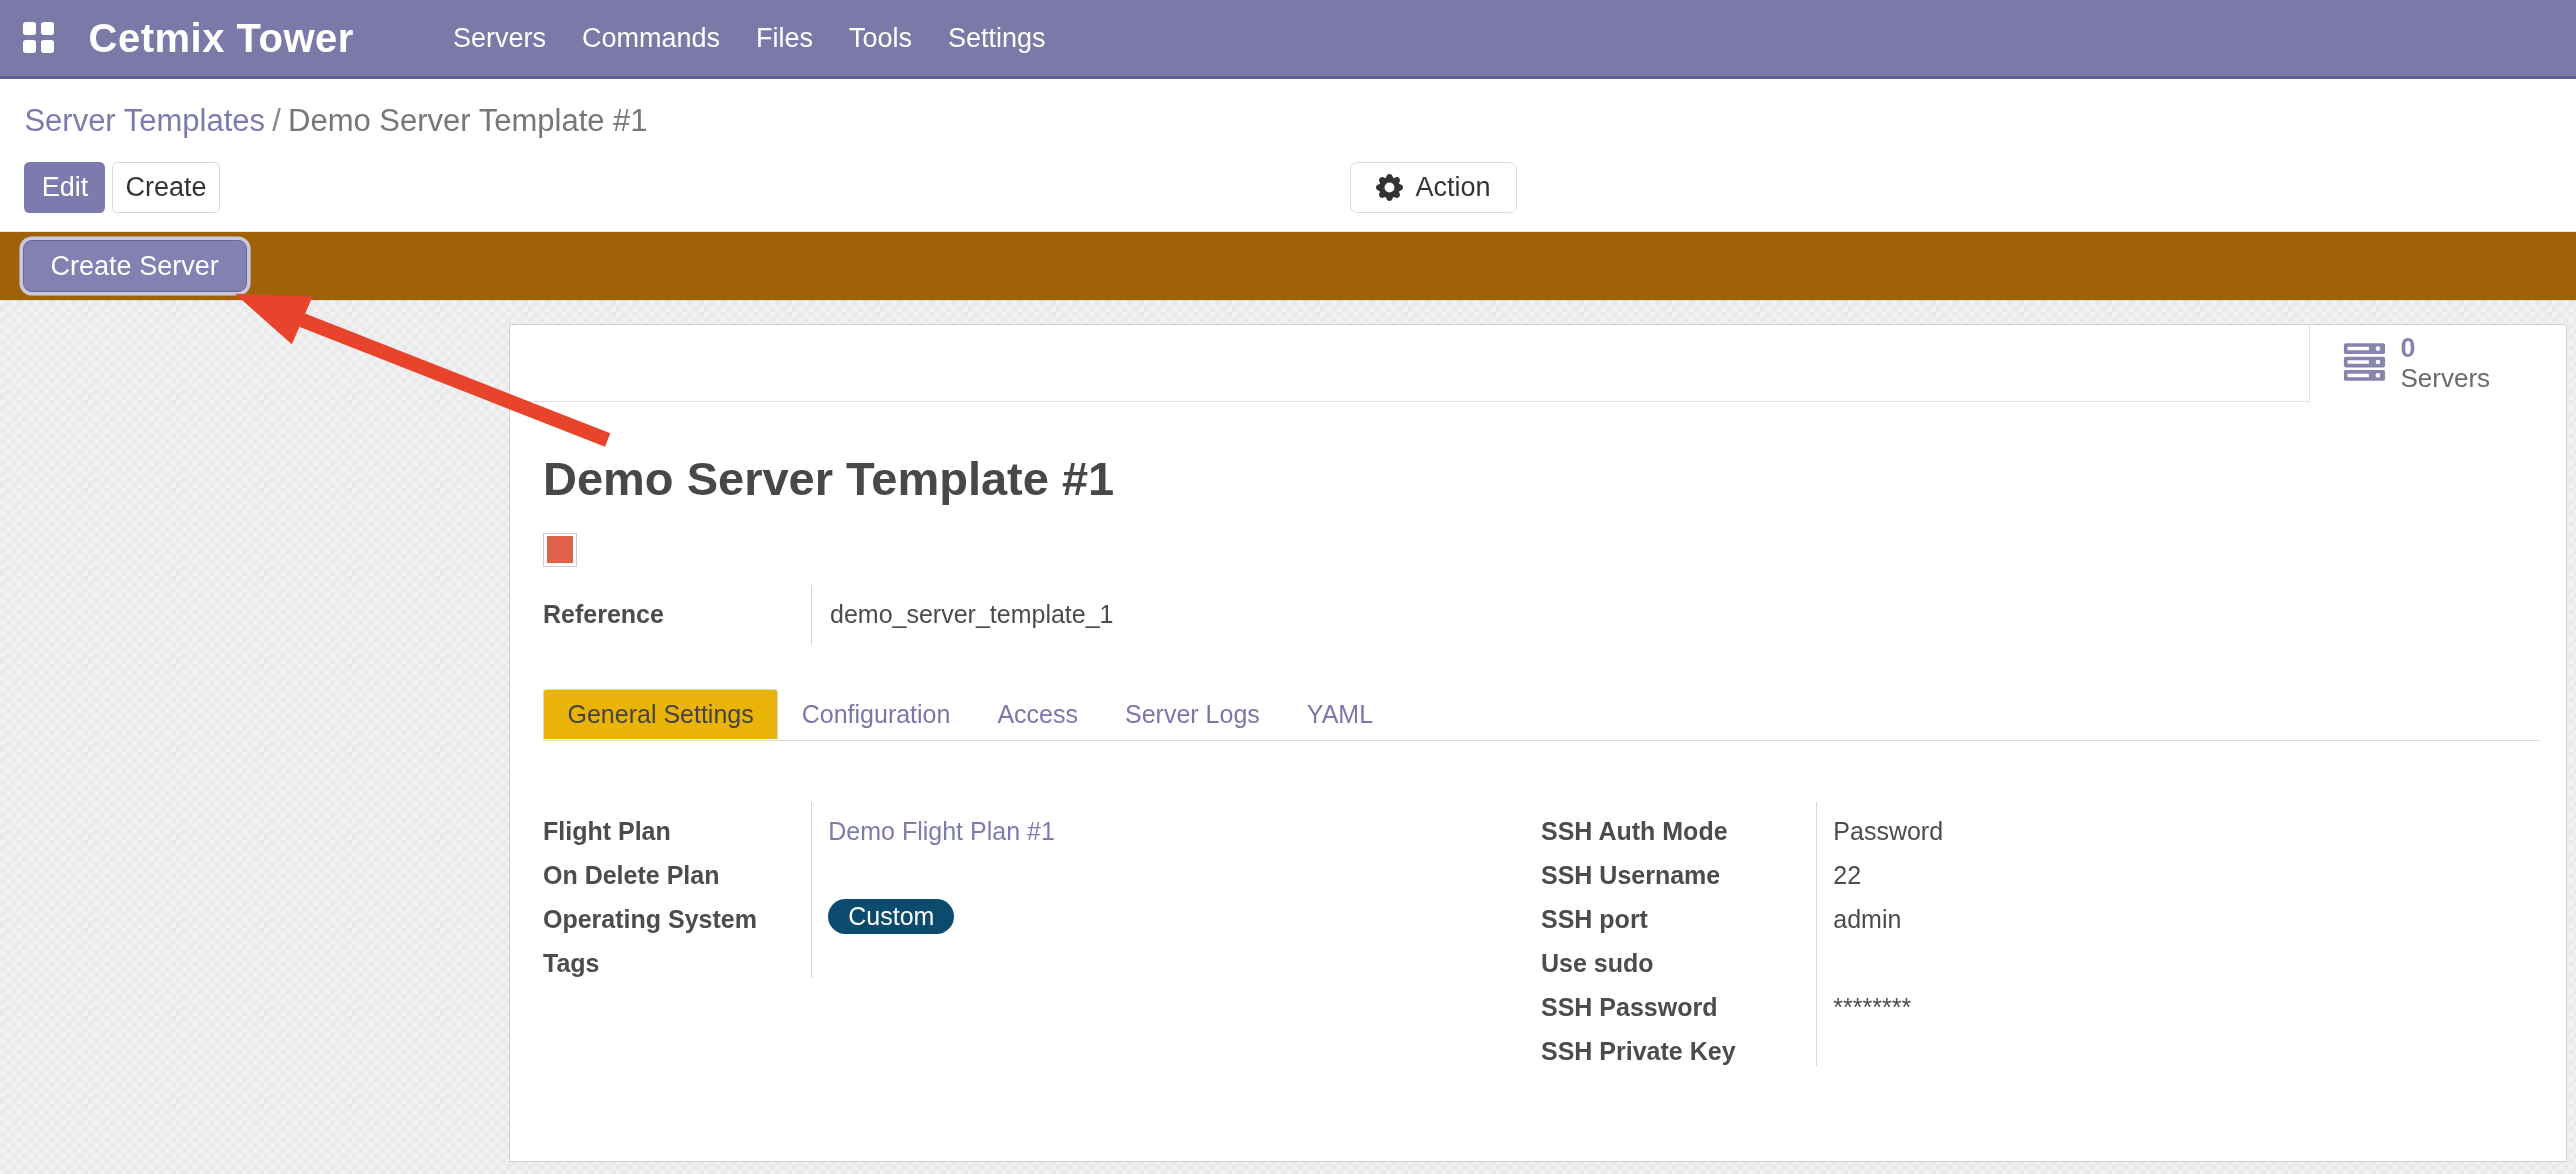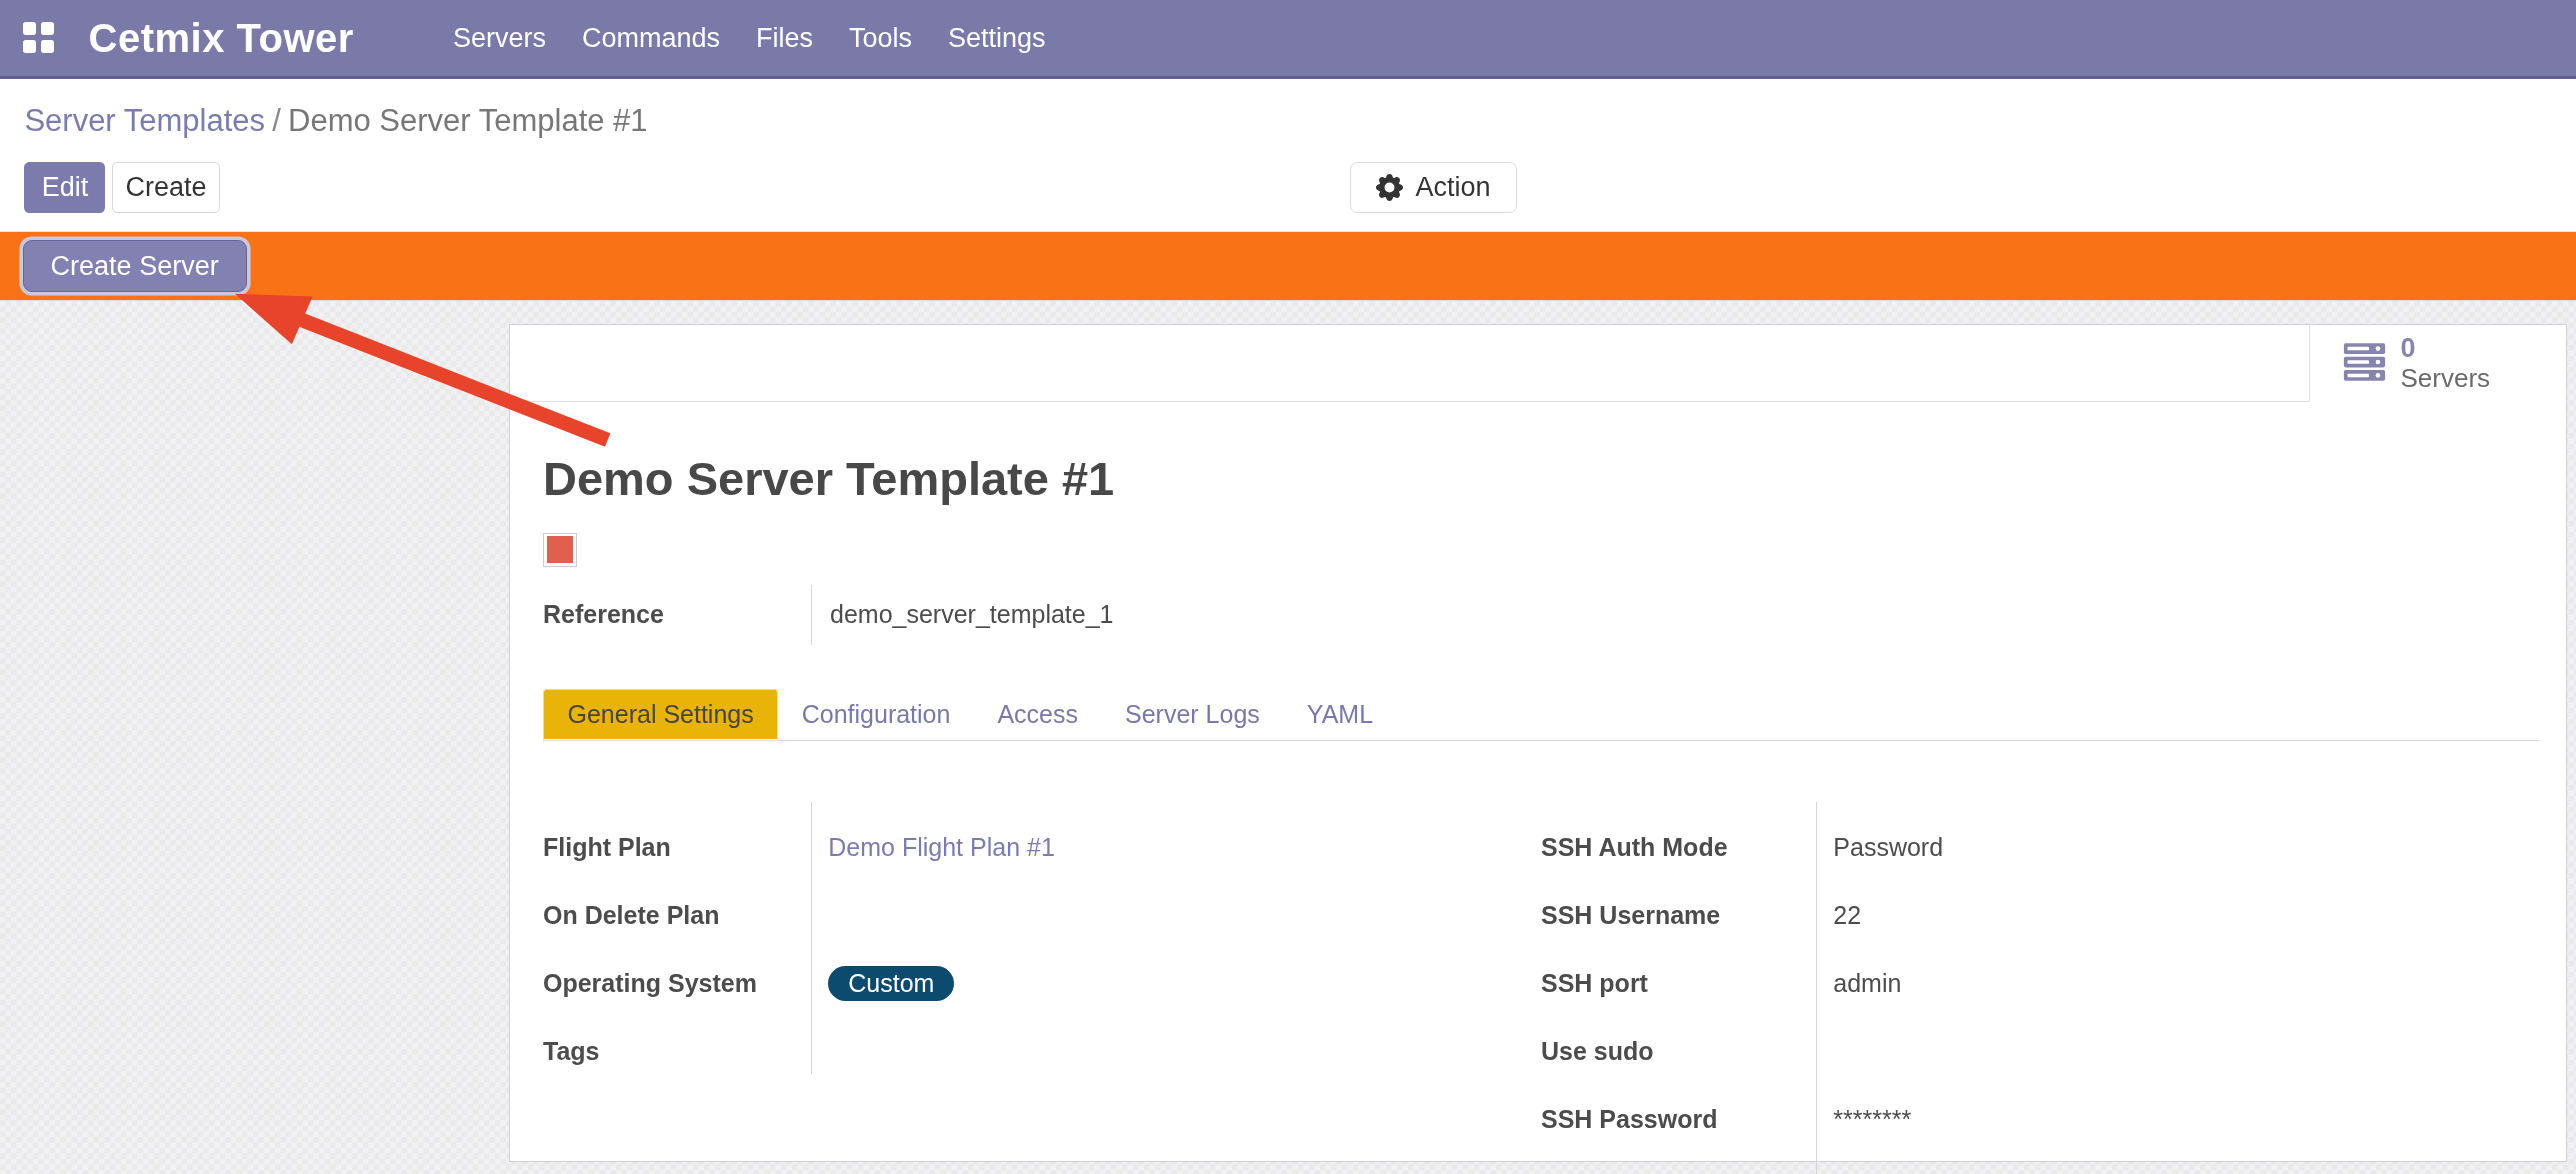--- a/index.html
+++ b/index.html
@@ -30,21 +30,21 @@
   .btn-edit { position:absolute; left:24.4px; top:83px; width:81px;
     background:#7d7bad; color:#fff; }
   .btn-create { position:absolute; left:112px; top:83px; width:108px;
     background:#fff; color:#333; border:0.9px solid #d8d8d8; }
   .btn-action { position:absolute; left:1350px; top:83px; padding:0 25px;
     background:#fff; color:#333; border:0.9px solid #dcdcdc; border-radius:7.2px; gap:12.6px; }
   .btn-action svg { display:block; }
 
   
   .status-strip { position:absolute; left:0; top:232px; width:2576px; height:69px;
-    background:#f97316; border-bottom:0.9px solid #dcdcdc;text-align:center; }
+    background:#a16207; border-bottom:0.9px solid #dcdcdc;text-align:center; }
   .btn-create-server { position:absolute; left:22.6px; top:8.1px; height:52px; padding:0 27px;
     background:#8381b1; color:#fff; font-size:27px; border:0.9px solid #67649c;
     border-radius:9px; box-shadow:0 0 0 3.6px #c9c8dd; display:flex; align-items:center; cursor:pointer; }
 
   
   .content { position:absolute; left:0; top:301px; width:2576px; height:873px;
     background-color:#f2f1f2;
     background-image:
       linear-gradient(45deg,#e9e8ea 25%,transparent 25%,transparent 75%,#e9e8ea 75%),
       linear-gradient(45deg,#e9e8ea 25%,transparent 25%,transparent 75%,#e9e8ea 75%);
@@ -84,21 +84,21 @@
 
   
   .fgroup { position:absolute; top:477px; display:flex; align-items:stretch; }
   .fgroup.left { left:33px; width:962px; }
   .fgroup.right { left:1031px; width:998px; }
   .fgroup .labels { display:flex; flex-direction:column; }
   .fgroup.left .labels { width:268px; }
   .fgroup.right .labels { width:275px; }
   .fgroup .values { flex:1; border-left:1.8px solid #d5d5d5; padding-left:16.3px;
     display:flex; flex-direction:column; }
-  .frow { height:44px; display:flex; align-items:center;margin-top:24px; }
+  .frow { height:44px; display:flex; align-items:flex-end; }
   .flabel { font-weight:bold; font-size:25px; color:#4c4c4c; }
   .fvalue { font-size:25px; color:#4c4c4c; }
   .fvalue.link { color:#7c7bad; cursor:pointer; }
   .tag-badge { display:inline-block; background:#0c4a6e; color:#fff; font-size:25px;
     padding:2.7px 20px; border-radius:902px; }
 
   
   .arrow-overlay { position:absolute; left:226px; top:271px; width:397px; height:181px;
     pointer-events:none; z-index:30; }
 </style>

